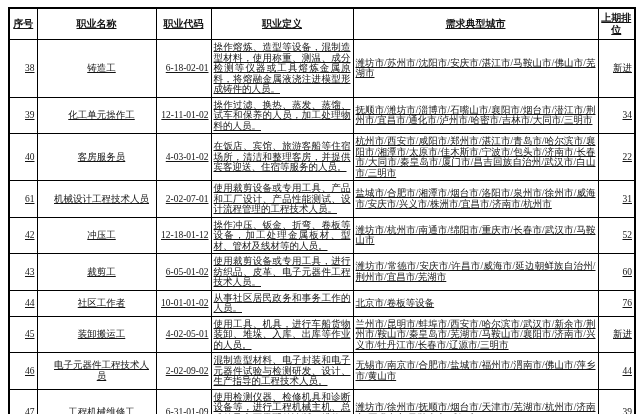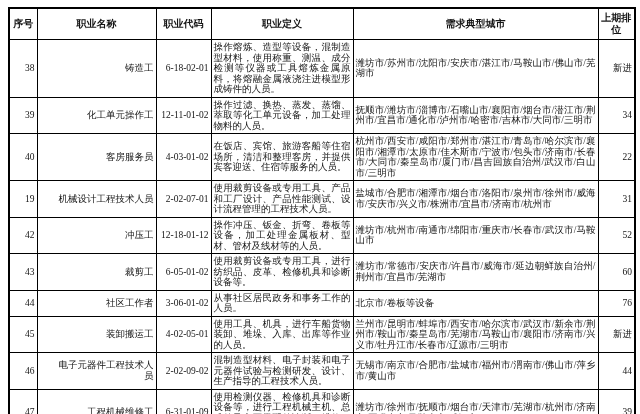--- a/index.html
+++ b/index.html
@@ -9,20 +9,21 @@
     width: 640px;
     font-family: "Liberation Serif", "DejaVu Serif", serif;
     color: #141414;
   }
   .page {
     width: 640px;
     height: 414px;
     box-sizing: border-box;
     padding: 7px 6px 4px 8px;
     background: #ffffff;
+    text-decoration: underline;
   }
   table.occ-table {
     border-collapse: collapse;
     table-layout: fixed;
     width: 626px;
     border: 2px solid #000;
     background: #fff;
   }
   col.c-no     { width: 28px; }
   col.c-name   { width: 119px; }
@@ -44,21 +45,21 @@
     text-align: center;
     padding: 3px 1px;
   }
   td {
     font-size: 9.5px;
     line-height: 10.5px;
     padding: 2px 2px;
     margin-left: 16px;
   }
   td.no, td.code, td.rank { text-align: right; }
-  td.name { text-align: right; padding-left: 12px; }
+  td.name { text-align: center; padding-left: 12px; }
   td.def, td.cities {
     text-align: justify;
     text-align-last: left;
   }
 </style>
 </head>
 <body>
 
 <div class="page">
   <table class="occ-table">
@@ -86,60 +87,60 @@
         <td class="name">铸造工</td>
         <td class="code">6-18-02-01</td>
         <td class="def">操作熔炼、造型等设备，混制造型材料，使用称重、测温、成分检测等仪器或工具熔炼金属原料，将熔融金属液浇注进模型形成铸件的人员。</td>
         <td class="cities">潍坊市/苏州市/沈阳市/安庆市/湛江市/马鞍山市/佛山市/芜湖市</td>
         <td class="rank">新进</td>
       </tr>
       <tr>
         <td class="no">39</td>
         <td class="name">化工单元操作工</td>
         <td class="code">12-11-01-02</td>
-        <td class="def">操作过滤、换热、蒸发、蒸馏、萃取等化工单元设备，加工处理物料的人员。</td>
+        <td class="def">操作过滤、换热、蒸发、蒸馏、试车和保养的人员，加工处理物料的人员。</td>
         <td class="cities">抚顺市/潍坊市/淄博市/石嘴山市/襄阳市/烟台市/潜江市/荆州市/宜昌市/通化市/泸州市/哈密市/吉林市/大同市/三明市</td>
         <td class="rank">34</td>
       </tr>
       <tr>
         <td class="no">40</td>
         <td class="name">客房服务员</td>
         <td class="code">4-03-01-02</td>
         <td class="def">在饭店、宾馆、旅游客船等住宿场所，清洁和整理客房，并提供宾客迎送、住宿等服务的人员。</td>
         <td class="cities">杭州市/西安市/咸阳市/郑州市/湛江市/青岛市/哈尔滨市/襄阳市/湘潭市/太原市/佳木斯市/宁波市/包头市/济南市/长春市/大同市/秦皇岛市/厦门市/昌吉回族自治州/武汉市/白山市/三明市</td>
         <td class="rank">22</td>
       </tr>
       <tr>
-        <td class="no">19</td>
+        <td class="no">61</td>
         <td class="name">机械设计工程技术人员</td>
         <td class="code">2-02-07-01</td>
         <td class="def">使用裁剪设备或专用工具、产品和工厂设计、产品性能测试、设计流程管理的工程技术人员。</td>
         <td class="cities">盐城市/合肥市/湘潭市/烟台市/洛阳市/泉州市/徐州市/威海市/安庆市/兴义市/株洲市/宜昌市/济南市/杭州市</td>
         <td class="rank">31</td>
       </tr>
       <tr>
         <td class="no">42</td>
         <td class="name">冲压工</td>
         <td class="code">12-18-01-12</td>
         <td class="def">操作冲压、钣金、折弯、卷板等设备，加工处理金属板材、型材、管材及线材等的人员。</td>
         <td class="cities">潍坊市/杭州市/南通市/绵阳市/重庆市/长春市/武汉市/马鞍山市</td>
         <td class="rank">52</td>
       </tr>
       <tr>
         <td class="no">43</td>
         <td class="name">裁剪工</td>
         <td class="code">6-05-01-02</td>
-        <td class="def">使用裁剪设备或专用工具，进行纺织品、皮革、检修机具和诊断设备等。</td>
+        <td class="def">使用裁剪设备或专用工具，进行纺织品、皮革、电子元器件工程技术人员。</td>
         <td class="cities">潍坊市/常德市/安庆市/许昌市/威海市/延边朝鲜族自治州/荆州市/宜昌市/芜湖市</td>
         <td class="rank">60</td>
       </tr>
       <tr>
         <td class="no">44</td>
         <td class="name">社区工作者</td>
-        <td class="code">3-06-01-02</td>
+        <td class="code">10-01-01-02</td>
         <td class="def">从事社区居民政务和事务工作的人员。</td>
         <td class="cities">北京市/卷板等设备</td>
         <td class="rank">76</td>
       </tr>
       <tr>
         <td class="no">45</td>
         <td class="name">装卸搬运工</td>
         <td class="code">4-02-05-01</td>
         <td class="def">使用工具、机具，进行车船货物装卸、堆垛、入库、出库等作业的人员。</td>
         <td class="cities">兰州市/昆明市/蚌埠市/西安市/哈尔滨市/武汉市/新余市/荆州市/鞍山市/秦皇岛市/芜湖市/马鞍山市/襄阳市/济南市/兴义市/牡丹江市/长春市/辽源市/三明市</td>

